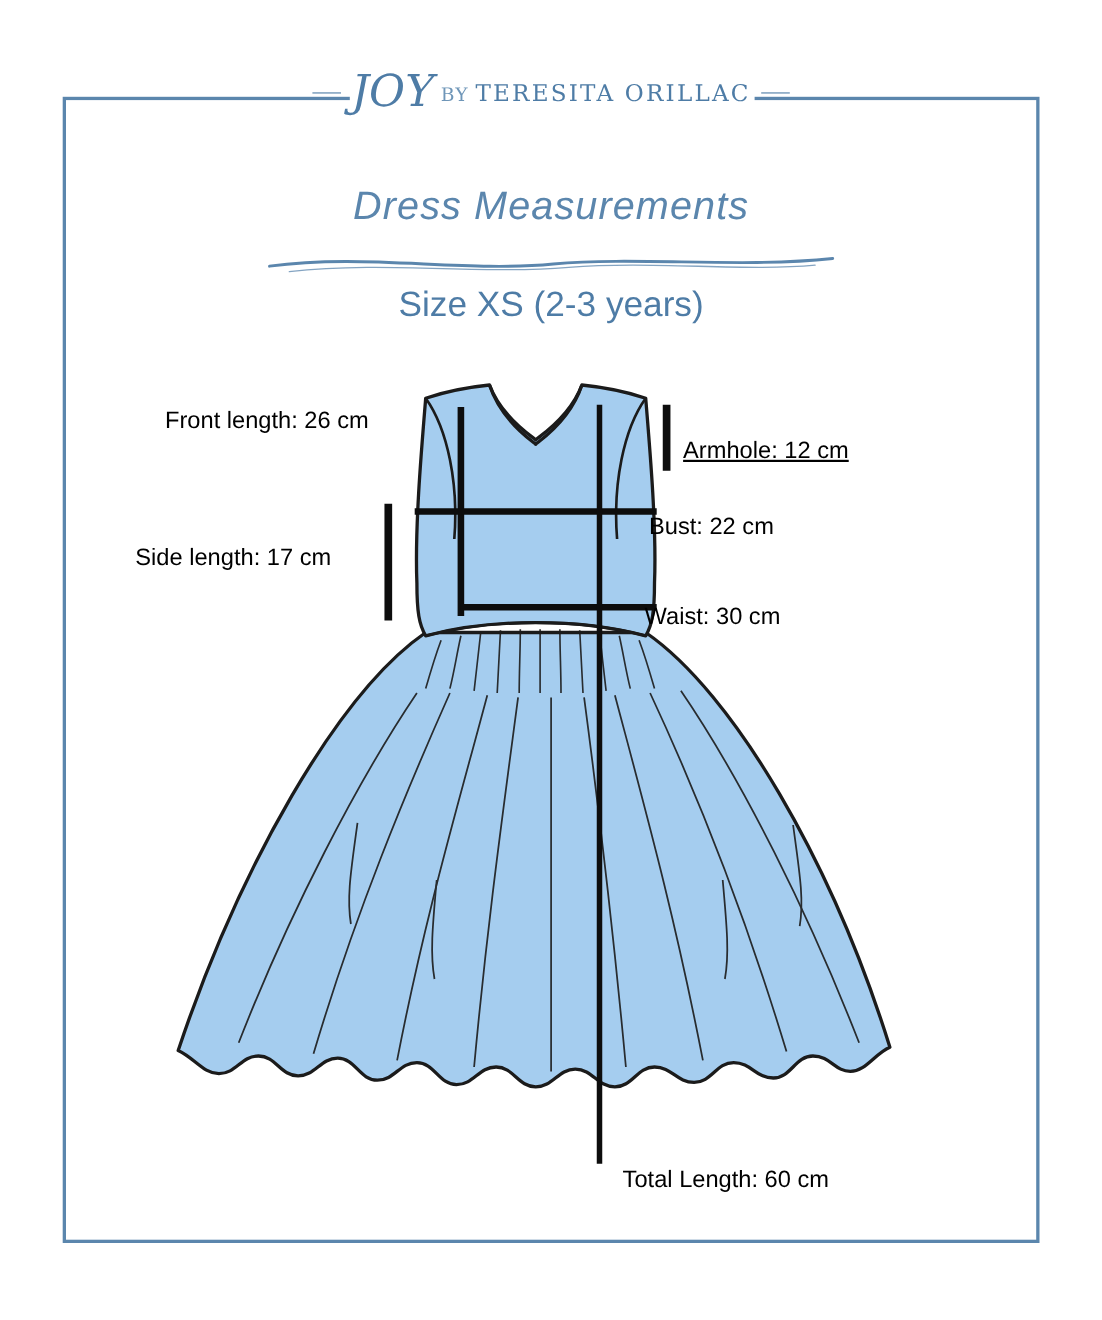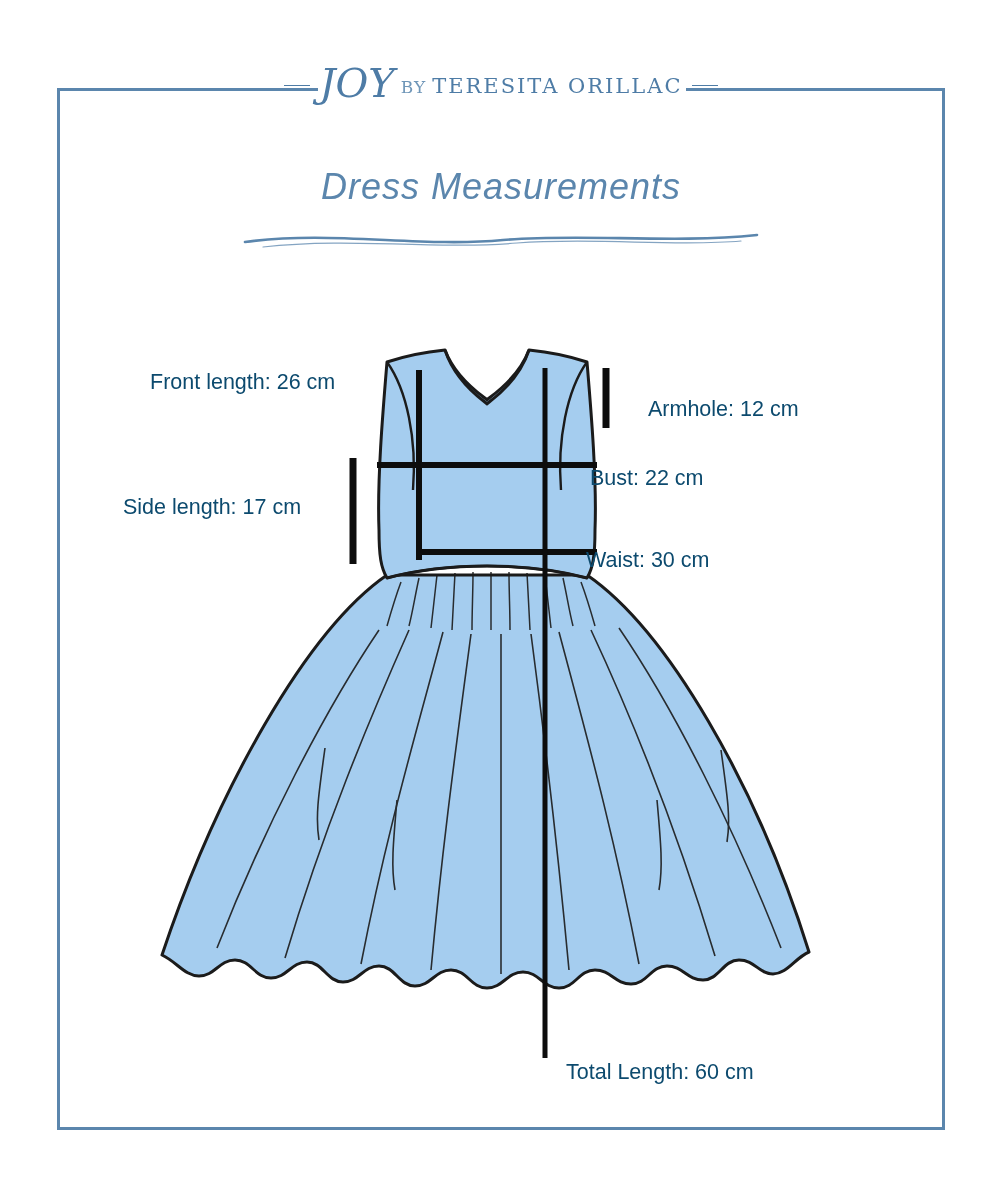--- a/index.html
+++ b/index.html
@@ -116,26 +116,26 @@
   }
   .dress-svg {
     position: absolute;
     left: 0;
     top: 0;
   }
 
   .label {
     position: absolute;
     font-size: 21.5px;
-    color: #0c4a6e;
+    color: #000000;
     white-space: nowrap;
   }
 
   .lbl-front   { left: 150px; top: 370px; }
-  .lbl-armhole { left: 648px; top: 397px; }
+  .lbl-armhole { left: 621px; top: 397px; text-decoration: underline; }
   .lbl-bust    { left: 590px; top: 466px; }
   .lbl-side    { left: 123px; top: 495px; }
   .lbl-waist   { left: 586px; top: 548px; }
   .lbl-total   { left: 566px; top: 1060px; }
 </style>
 </head>
 <body>
 
 <div class="page">
 
@@ -146,20 +146,21 @@
     <span class="brand-rule left"></span><span class="brand-joy">JOY</span><span class="brand-by">BY</span><span class="brand-name">TERESITA ORILLAC</span><span class="brand-rule right"></span>
   </div>
 
   <div class="title">Dress Measurements</div>
 
   <svg class="title-swash" viewBox="0 0 520 22">
     <path d="M4,14 C90,2 180,20 262,12 C340,5 430,16 516,7" fill="none" stroke="#5b86ad" stroke-width="2.6" stroke-linecap="round"></path>
     <path d="M22,19 C110,9 196,22 276,15 C352,9 436,19 500,13" fill="none" stroke="#5b86ad" stroke-width="1.2" stroke-linecap="round" opacity="0.75"></path>
   </svg>
 
+  <div class="subtitle">Size XS (2-3 years)</div>
 
   <div class="stage">
 
     <svg class="dress-svg" width="888" height="790" viewBox="0 0 888 790">
       <g>
 
         <path d="M330,245
                  C250,300 160,460 105,625
                  C120,632 128,646 142,646
                  C158,646 162,630 178,630

